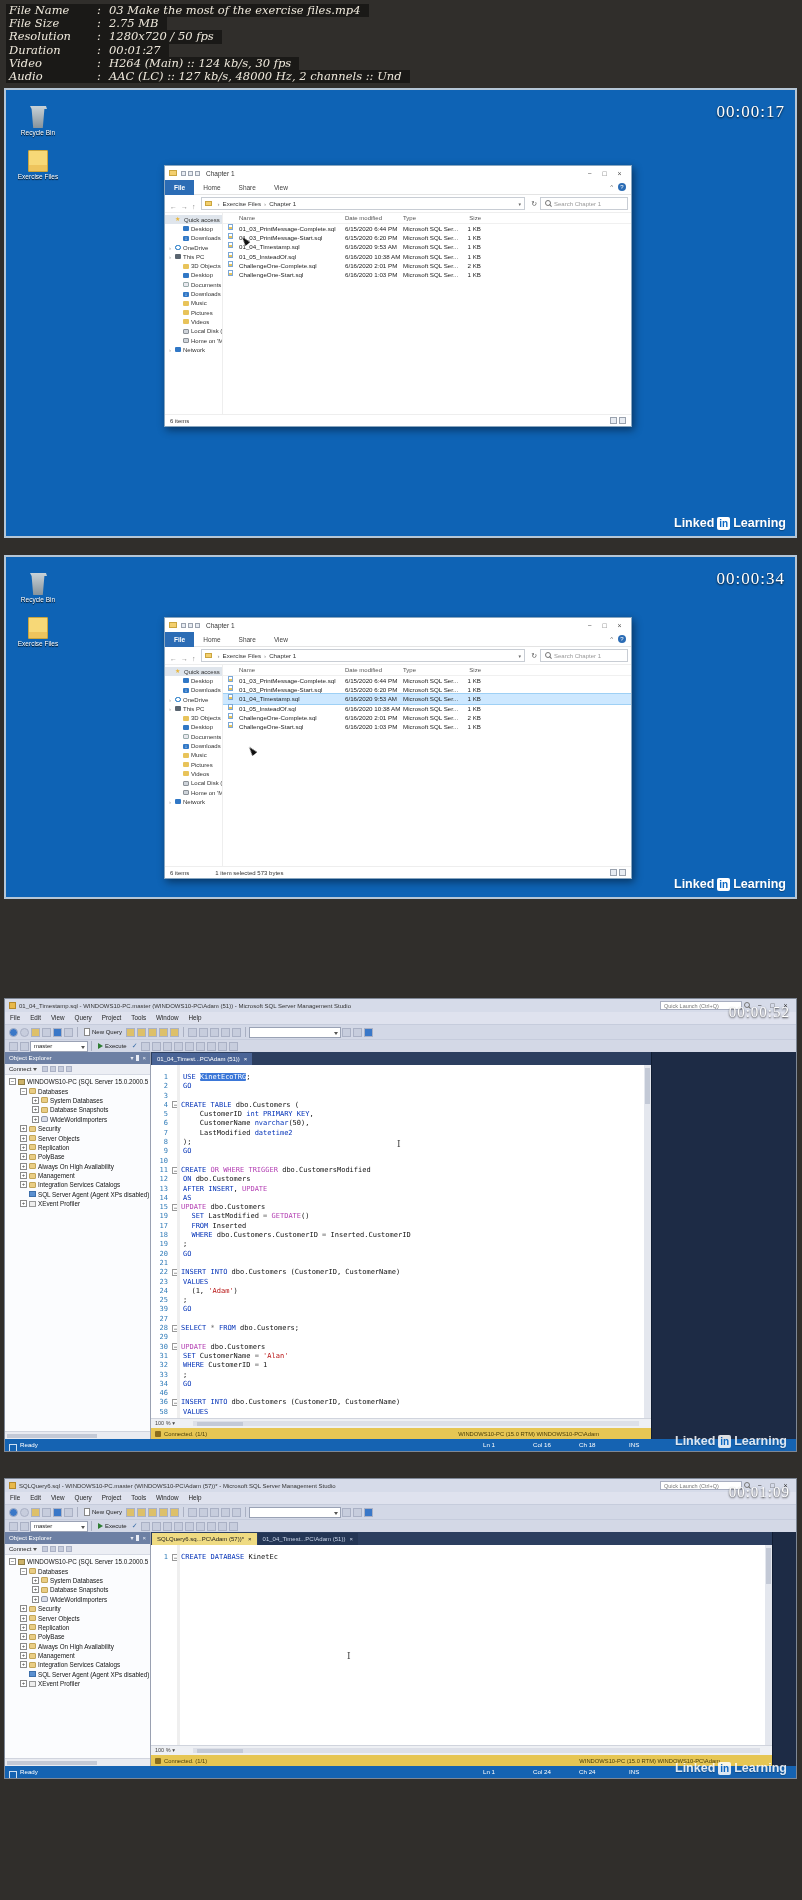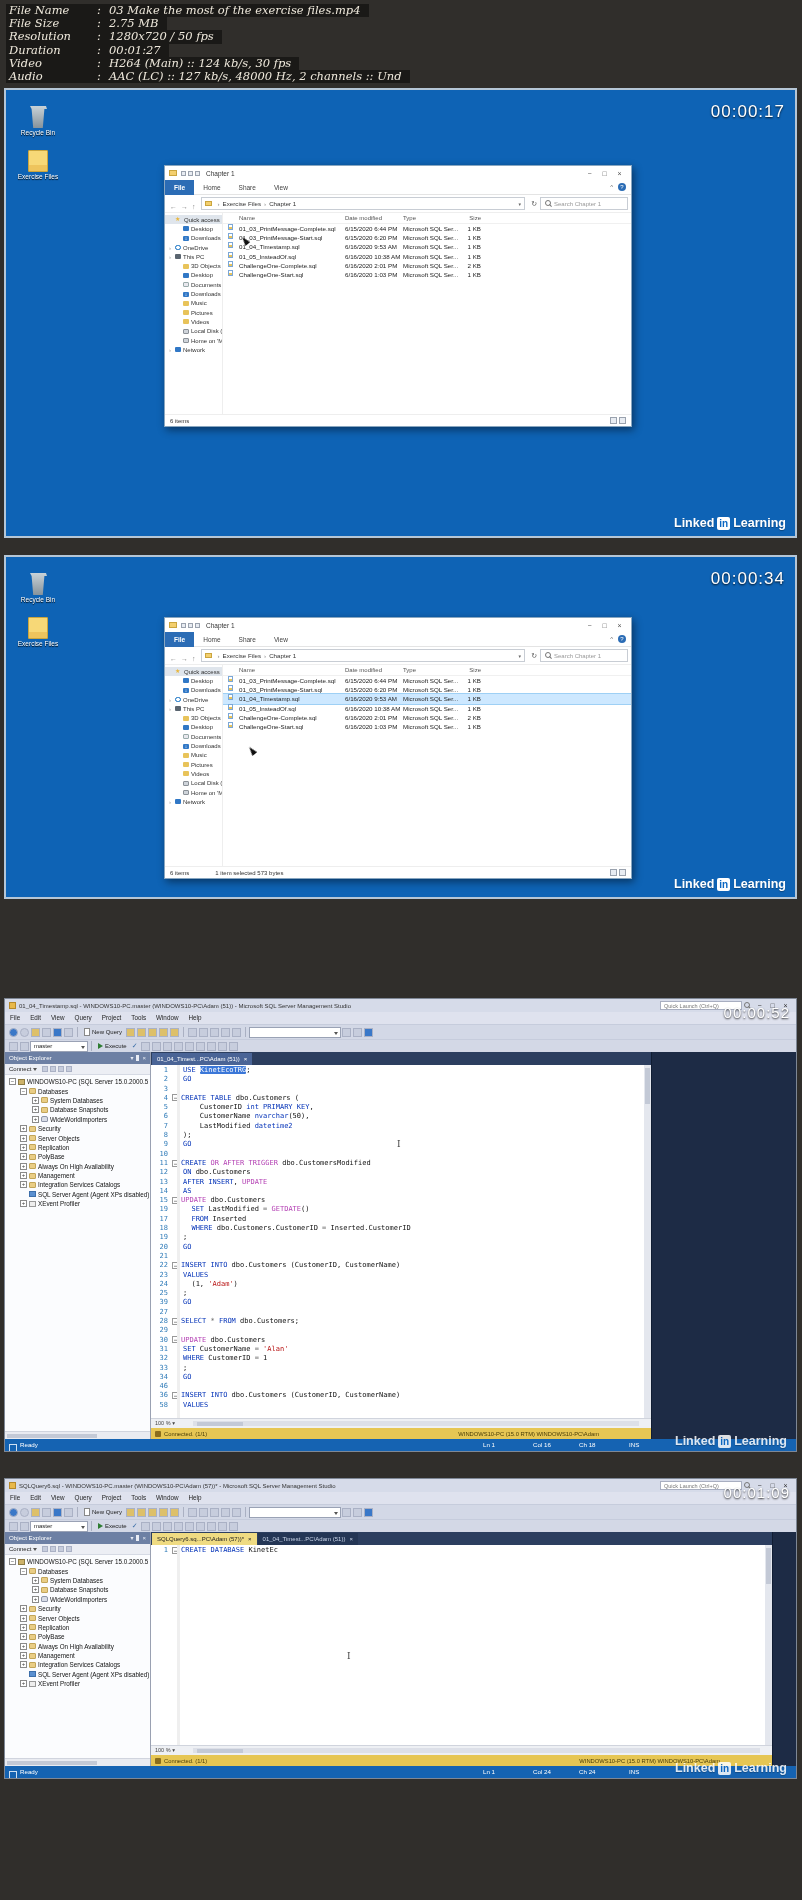--- a/index.html
+++ b/index.html
@@ -10,21 +10,21 @@
 .mlabel{display:inline-block;width:88px}
 .mcolon{display:inline-block;width:12px}
 
 .frame{position:absolute;left:4px;width:793px;overflow:hidden}
 #f1{top:88px;height:450px}
 #f2{top:555px;height:344px}
 #f3{top:998px;height:454px}
 #f4{top:1478px;height:301px}
 .desktop{background:#0e63b5;border:2px solid #b5c6d6}
 .ssms{border:1px solid #7e8795;background:#d6dbe9;display:flex;flex-direction:column}
-.ts{position:absolute;right:10px;top:12px;color:#fff;font-family:Liberation Sans, sans-serif;font-size:17px;letter-spacing:1px;text-shadow:0 1px 2px rgba(0,0,0,.85);z-index:60}
+.ts{position:absolute;right:10px;top:12px;color:#fff;font-family:Liberation Serif, serif;font-size:17px;letter-spacing:1px;text-shadow:0 1px 2px rgba(0,0,0,.85);z-index:60}
 .ts-s{top:5px;right:6px;font-size:15px}
 
 .wm{position:absolute;right:9px;bottom:6px;font-size:12.5px;font-weight:bold;color:#fff;z-index:70;display:flex;align-items:center;text-shadow:0 1px 1px rgba(0,0,0,.3)}
 .wm-in{background:#fff;color:#0a66c2;border-radius:2px;font-size:10px;padding:0 2px;margin:0 3px;height:13px;line-height:13px;text-shadow:none}
 .wm-s{bottom:3px;opacity:.85}
 
 .dicon{position:absolute;left:8px;width:48px;text-align:center;color:#fff;z-index:5}
 .dicon0{top:16px}.dicon1{top:60px}
 .dicon-img{width:20px;height:22px;margin:0 auto}
 .bin-icon{background:linear-gradient(#c8d2d8,#87939b);clip-path:polygon(10% 0,90% 0,95% 14%,5% 14%,18% 14%,82% 14%,74% 100%,26% 100%,18% 14%)}
@@ -127,21 +127,21 @@
 .si2-xe{background:#eee;border:1px solid #999}
 .oehs{height:8px;background:#e9ebf1;border-top:1px solid #d0d4de;position:relative;flex:none}
 .oehs::before{content:"";position:absolute;left:2px;top:1.5px;width:90px;height:4.5px;background:#c3c9d6}
 .ez{flex:1;display:flex;flex-direction:column;min-width:0}
 .etabs{height:13px;background:#2c3e5f;display:flex;align-items:flex-end;padding-left:1px;flex:none}
 .etab{height:12px;line-height:12px;font-size:6px;padding:0 5px;display:flex;align-items:center;margin-right:1px;white-space:nowrap}
 .etab-a{background:#4a6496;color:#fff}
 .etab-y{background:#efdb82;color:#222}
 .etab-i{background:#243655;color:#c9d4e8}
 .etclose{margin-left:4px;font-size:6px}
-.ecode{position:relative;background:#fff;flex:1;overflow:hidden;padding-top:1px}
+.ecode{position:relative;background:#fff;flex:1;overflow:hidden;padding-top:8px}
 .ecode::before{content:"";position:absolute;left:26px;top:0;bottom:0;width:3px;background:#efefef}
 .cl{height:9.3px;line-height:9.3px;white-space:pre;font-family:"DejaVu Sans Mono",monospace;font-size:7px}
 .ln{display:inline-block;width:21px;text-align:right;padding-right:4px;color:#2f7bb8}
 .fold{display:inline-block;width:7px;height:7px;border:1px solid #999;line-height:5px;font-size:6px;text-align:center;color:#333;vertical-align:middle;margin-right:2px;background:#fff}
 .foldsp{display:inline-block;width:11px}
 .c-kw{color:#0433b8}.c-mg{color:#b33fb3}.c-str{color:#b81414}.c-op{color:#6b6b6b}.c-pl{color:#111}
 .c-sel{background:#3b77d8;color:#fff;border-radius:1px}
 .vsb{position:absolute;right:0;top:0;bottom:0;width:7px;background:#e4e7ee}
 .vsb::before{content:"";position:absolute;top:3px;left:1px;right:1px;height:36px;background:#c3c9d6}
 .ezoom{height:10px;background:#eef0f4;border-top:1px solid #d0d4dd;font-size:5.5px;color:#444;line-height:9px;padding-left:4px;position:relative;flex:none;white-space:nowrap}
@@ -758,21 +758,21 @@
           <div class="cl"><span class="ln">1</span><span class="foldsp"></span><span class="c-kw">USE </span><span class="c-sel">KinetEcoTRG</span><span class="c-pl">;</span></div>
           <div class="cl"><span class="ln">2</span><span class="foldsp"></span><span class="c-kw">GO</span></div>
           <div class="cl"><span class="ln">3</span><span class="foldsp"></span></div>
           <div class="cl"><span class="ln">4</span><span class="fold">−</span><span class="c-kw">CREATE TABLE </span><span class="c-pl">dbo.Customers (</span></div>
           <div class="cl"><span class="ln">5</span><span class="foldsp"></span><span class="c-pl">    CustomerID </span><span class="c-kw">int PRIMARY KEY</span><span class="c-pl">,</span></div>
           <div class="cl"><span class="ln">6</span><span class="foldsp"></span><span class="c-pl">    CustomerName </span><span class="c-kw">nvarchar</span><span class="c-pl">(50),</span></div>
           <div class="cl"><span class="ln">7</span><span class="foldsp"></span><span class="c-pl">    LastModified </span><span class="c-kw">datetime2</span></div>
           <div class="cl"><span class="ln">8</span><span class="foldsp"></span><span class="c-pl">);</span></div>
           <div class="cl"><span class="ln">9</span><span class="foldsp"></span><span class="c-kw">GO</span></div>
           <div class="cl"><span class="ln">10</span><span class="foldsp"></span></div>
-          <div class="cl"><span class="ln">11</span><span class="fold">−</span><span class="c-kw">CREATE </span><span class="c-mg">OR AFTER TRIGGER </span><span class="c-pl">dbo.CustomersModified</span></div>
+          <div class="cl"><span class="ln">11</span><span class="fold">−</span><span class="c-kw">CREATE </span><span class="c-mg">OR WHERE TRIGGER </span><span class="c-pl">dbo.CustomersModified</span></div>
           <div class="cl"><span class="ln">12</span><span class="foldsp"></span><span class="c-kw">ON </span><span class="c-pl">dbo.Customers</span></div>
           <div class="cl"><span class="ln">13</span><span class="foldsp"></span><span class="c-kw">AFTER INSERT</span><span class="c-pl">, </span><span class="c-mg">UPDATE</span></div>
           <div class="cl"><span class="ln">14</span><span class="foldsp"></span><span class="c-kw">AS</span></div>
           <div class="cl"><span class="ln">15</span><span class="fold">−</span><span class="c-mg">UPDATE </span><span class="c-pl">dbo.Customers</span></div>
           <div class="cl"><span class="ln">19</span><span class="foldsp"></span><span class="c-kw">  SET </span><span class="c-pl">LastModified</span><span class="c-op"> = </span><span class="c-mg">GETDATE</span><span class="c-pl">()</span></div>
           <div class="cl"><span class="ln">17</span><span class="foldsp"></span><span class="c-kw">  FROM </span><span class="c-pl">Inserted</span></div>
           <div class="cl"><span class="ln">18</span><span class="foldsp"></span><span class="c-kw">  WHERE </span><span class="c-pl">dbo.Customers.CustomerID</span><span class="c-op"> = </span><span class="c-pl">Inserted.CustomerID</span></div>
           <div class="cl"><span class="ln">19</span><span class="foldsp"></span><span class="c-pl">;</span></div>
           <div class="cl"><span class="ln">20</span><span class="foldsp"></span><span class="c-kw">GO</span></div>
           <div class="cl"><span class="ln">21</span><span class="foldsp"></span></div>

